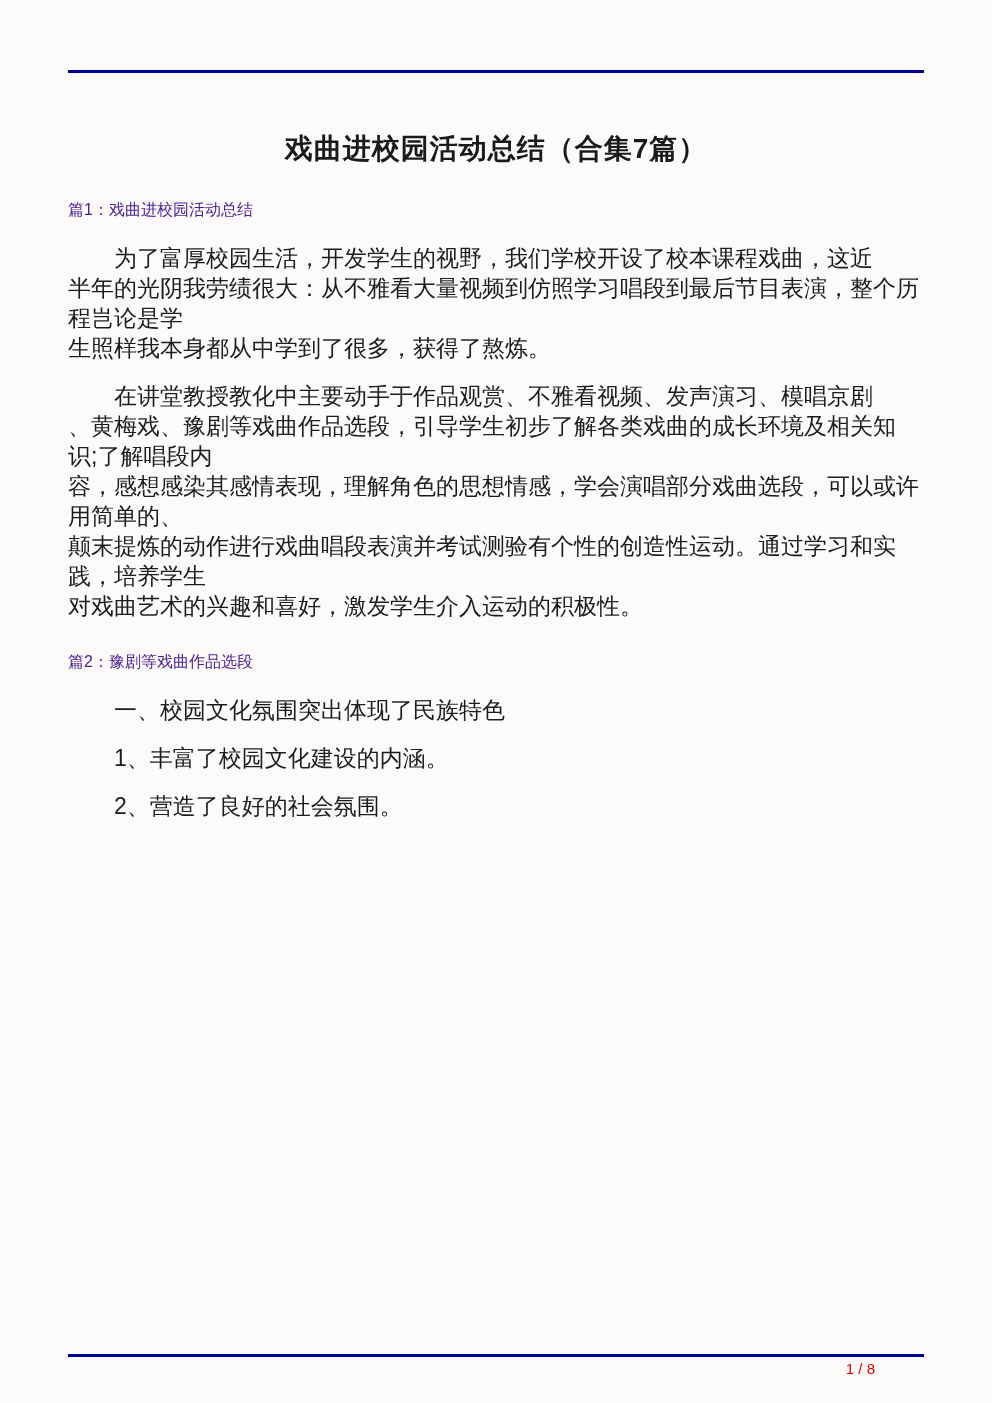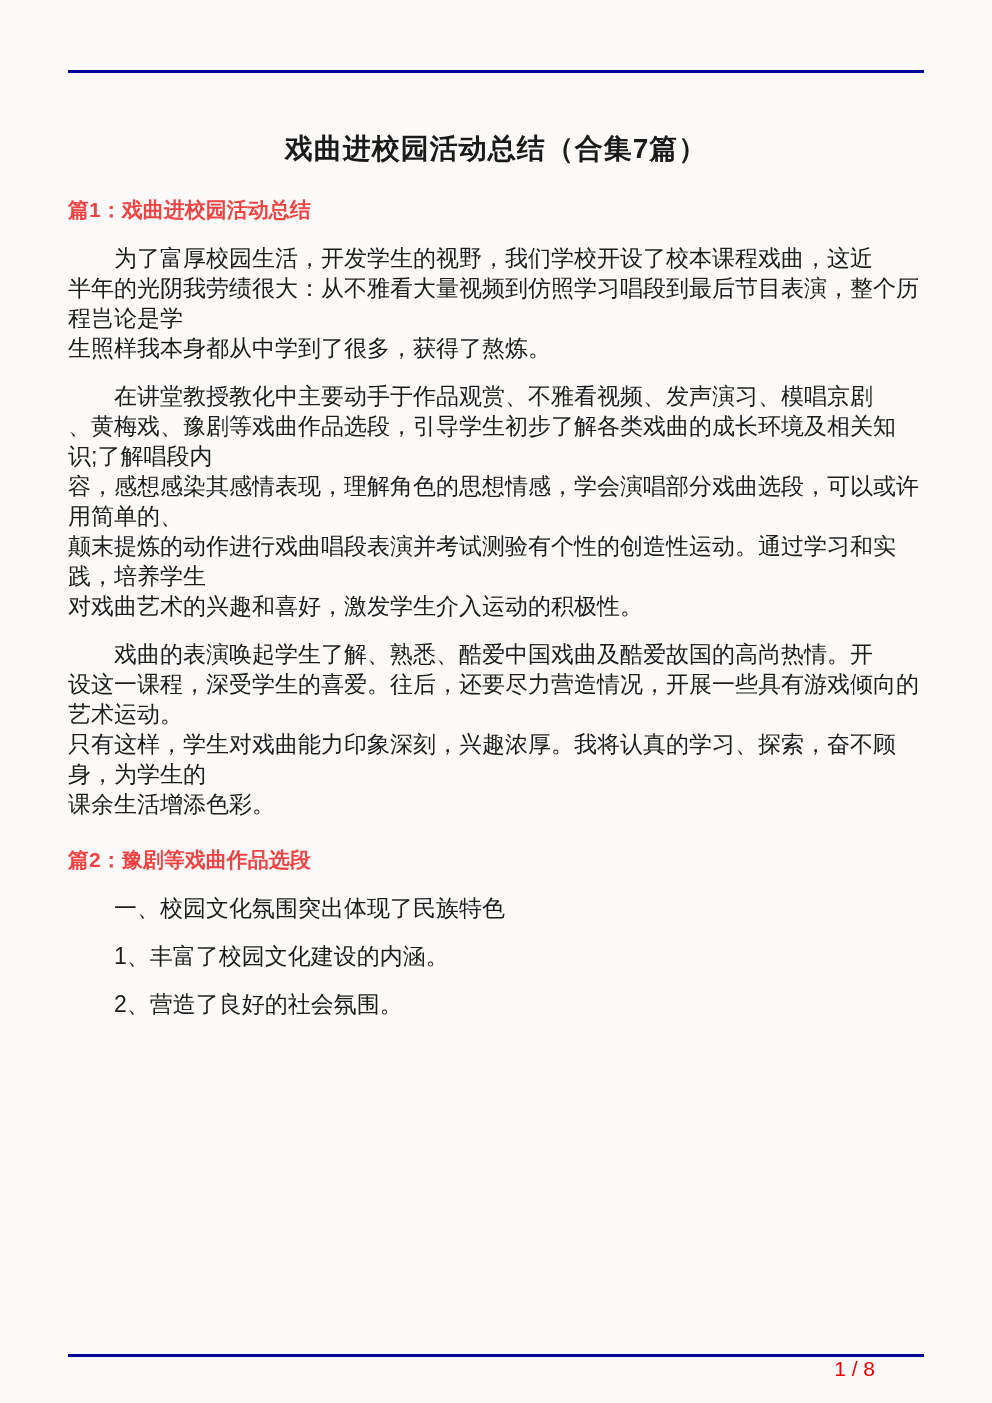--- a/index.html
+++ b/index.html
@@ -36,39 +36,39 @@
     margin: 56px 0 0 0;
     font-size: 28px;
     line-height: 40px;
     font-weight: 700;
     text-align: center;
     color: #1a1a1a;
     letter-spacing: 1px;
   }
   .section-heading {
     margin: 26px 0 18px 0;
-    font-size: 21px;
+    font-size: 16px;
     line-height: 30px;
-    font-weight: 700;
-    color: #ef4444;
+    font-weight: 400;
+    color: #4c1d95;
   }
   .para {
     margin: 18px 0;
     font-size: 23px;
     line-height: 30px;
     color: #1c1c1c;
     text-indent: 2em;
     white-space: pre-line;
     word-break: break-all;
   }
   .page-number {
     position: absolute;
     top: 1358px;
     right: 117px;
-    font-size: 21px;
+    font-size: 15px;
     line-height: 22px;
     color: #e60000;
   }
 </style>
 </head>
 <body>
 
 <div class="page">
 
   <div class="rule top"></div>
@@ -80,24 +80,20 @@
     <h2 class="section-heading">篇1：戏曲进校园活动总结</h2>
 
     <p class="para">为了富厚校园生活，开发学生的视野，我们学校开设了校本课程戏曲，这近
 半年的光阴我劳绩很大：从不雅看大量视频到仿照学习唱段到最后节目表演，整个历程岂论是学
 生照样我本身都从中学到了很多，获得了熬炼。</p>
     <p class="para">在讲堂教授教化中主要动手于作品观赏、不雅看视频、发声演习、模唱京剧
 、黄梅戏、豫剧等戏曲作品选段，引导学生初步了解各类戏曲的成长环境及相关知识;了解唱段内
 容，感想感染其感情表现，理解角色的思想情感，学会演唱部分戏曲选段，可以或许用简单的、
 颠末提炼的动作进行戏曲唱段表演并考试测验有个性的创造性运动。通过学习和实践，培养学生
 对戏曲艺术的兴趣和喜好，激发学生介入运动的积极性。</p>
-    <p class="para">戏曲的表演唤起学生了解、熟悉、酷爱中国戏曲及酷爱故国的高尚热情。开
-设这一课程，深受学生的喜爱。往后，还要尽力营造情况，开展一些具有游戏倾向的艺术运动。
-只有这样，学生对戏曲能力印象深刻，兴趣浓厚。我将认真的学习、探索，奋不顾身，为学生的
-课余生活增添色彩。</p>
 
     <h2 class="section-heading">篇2：豫剧等戏曲作品选段</h2>
 
     <p class="para">一、校园文化氛围突出体现了民族特色</p>
     <p class="para">1、丰富了校园文化建设的内涵。</p>
     <p class="para">2、营造了良好的社会氛围。</p>
 
   </div>
 
   <div class="rule bottom"></div>

